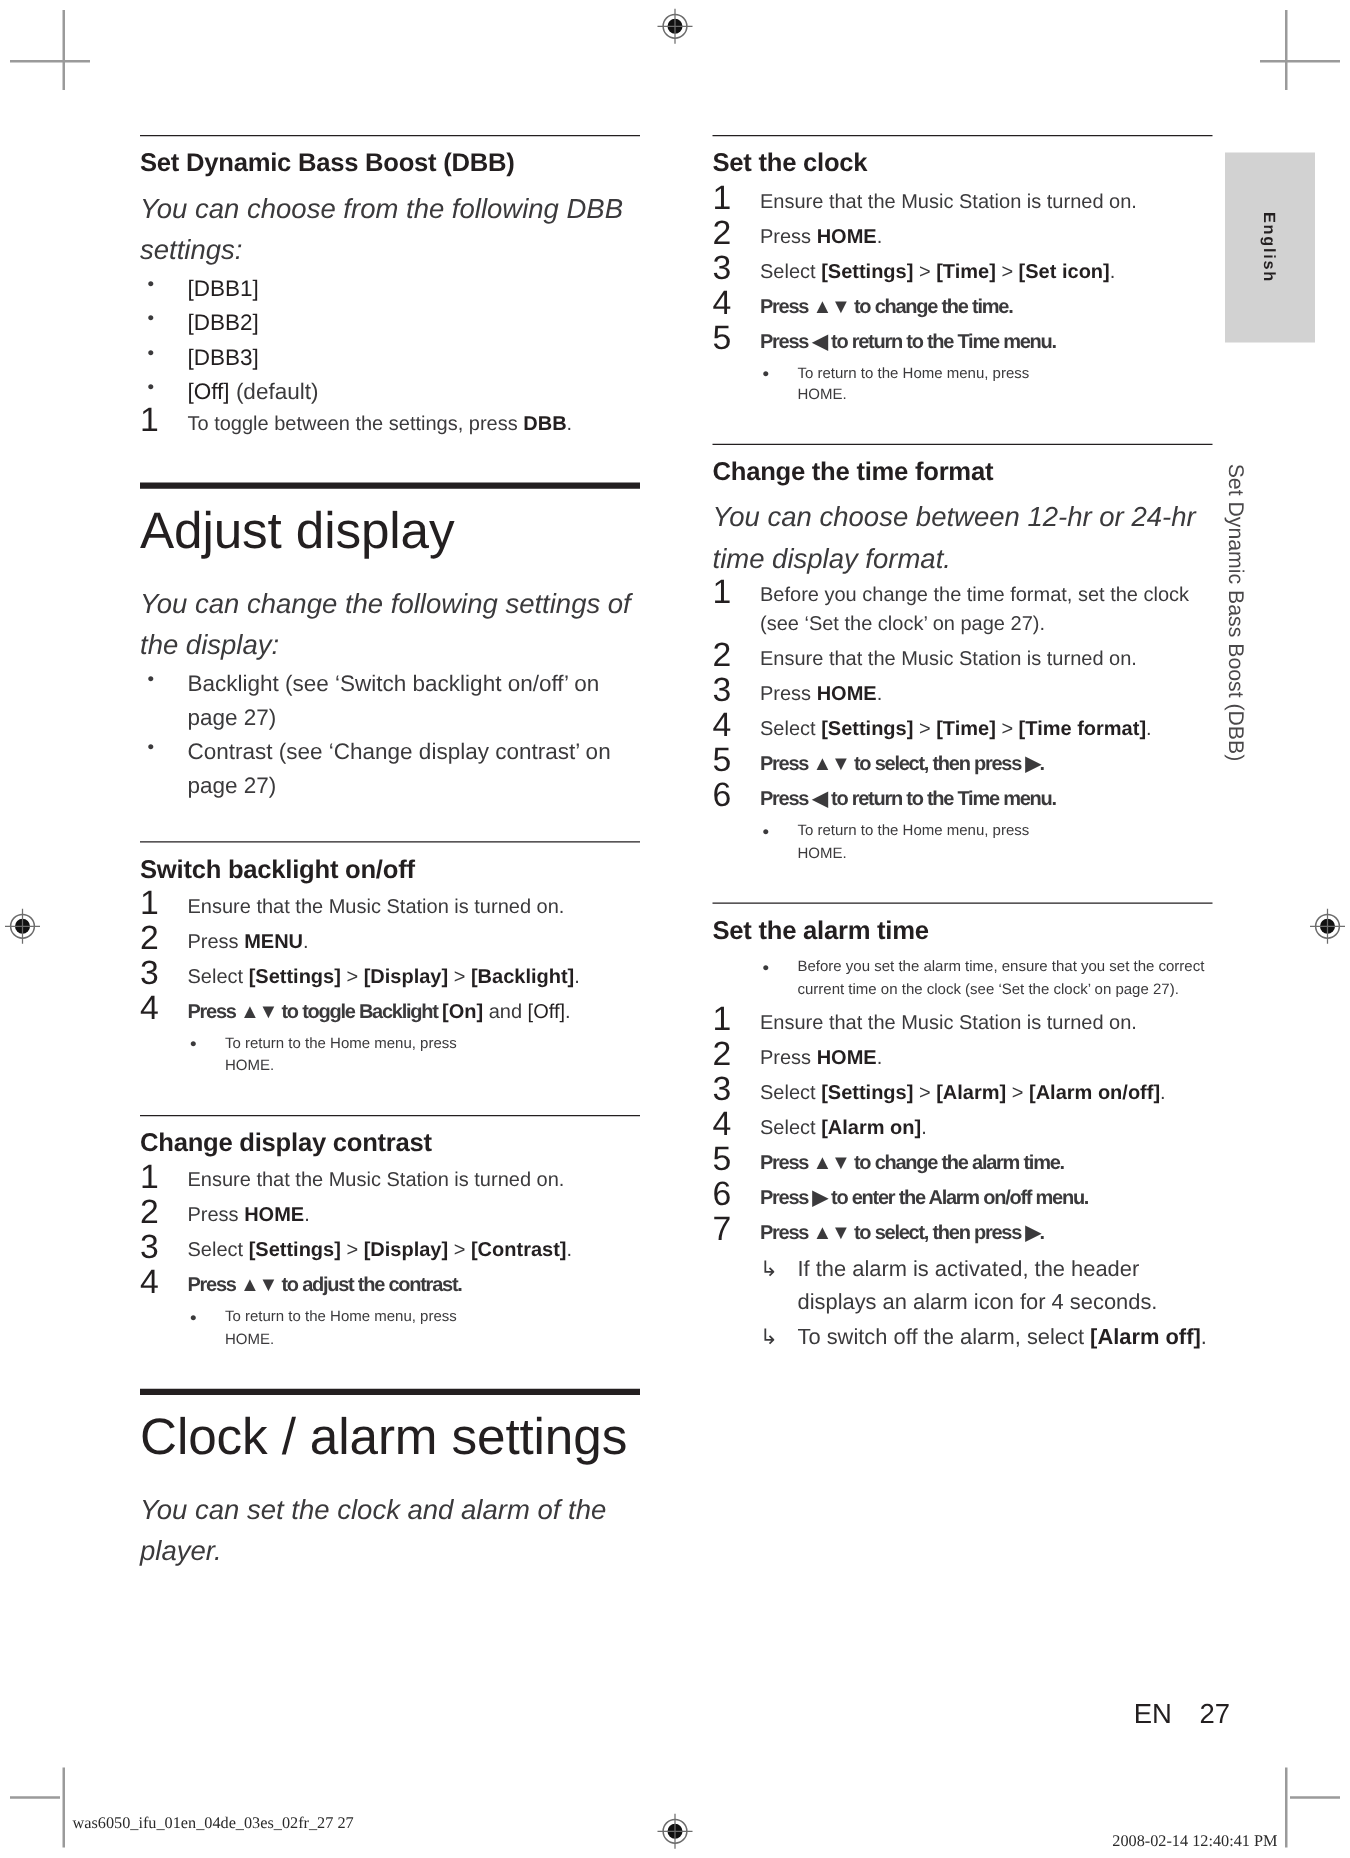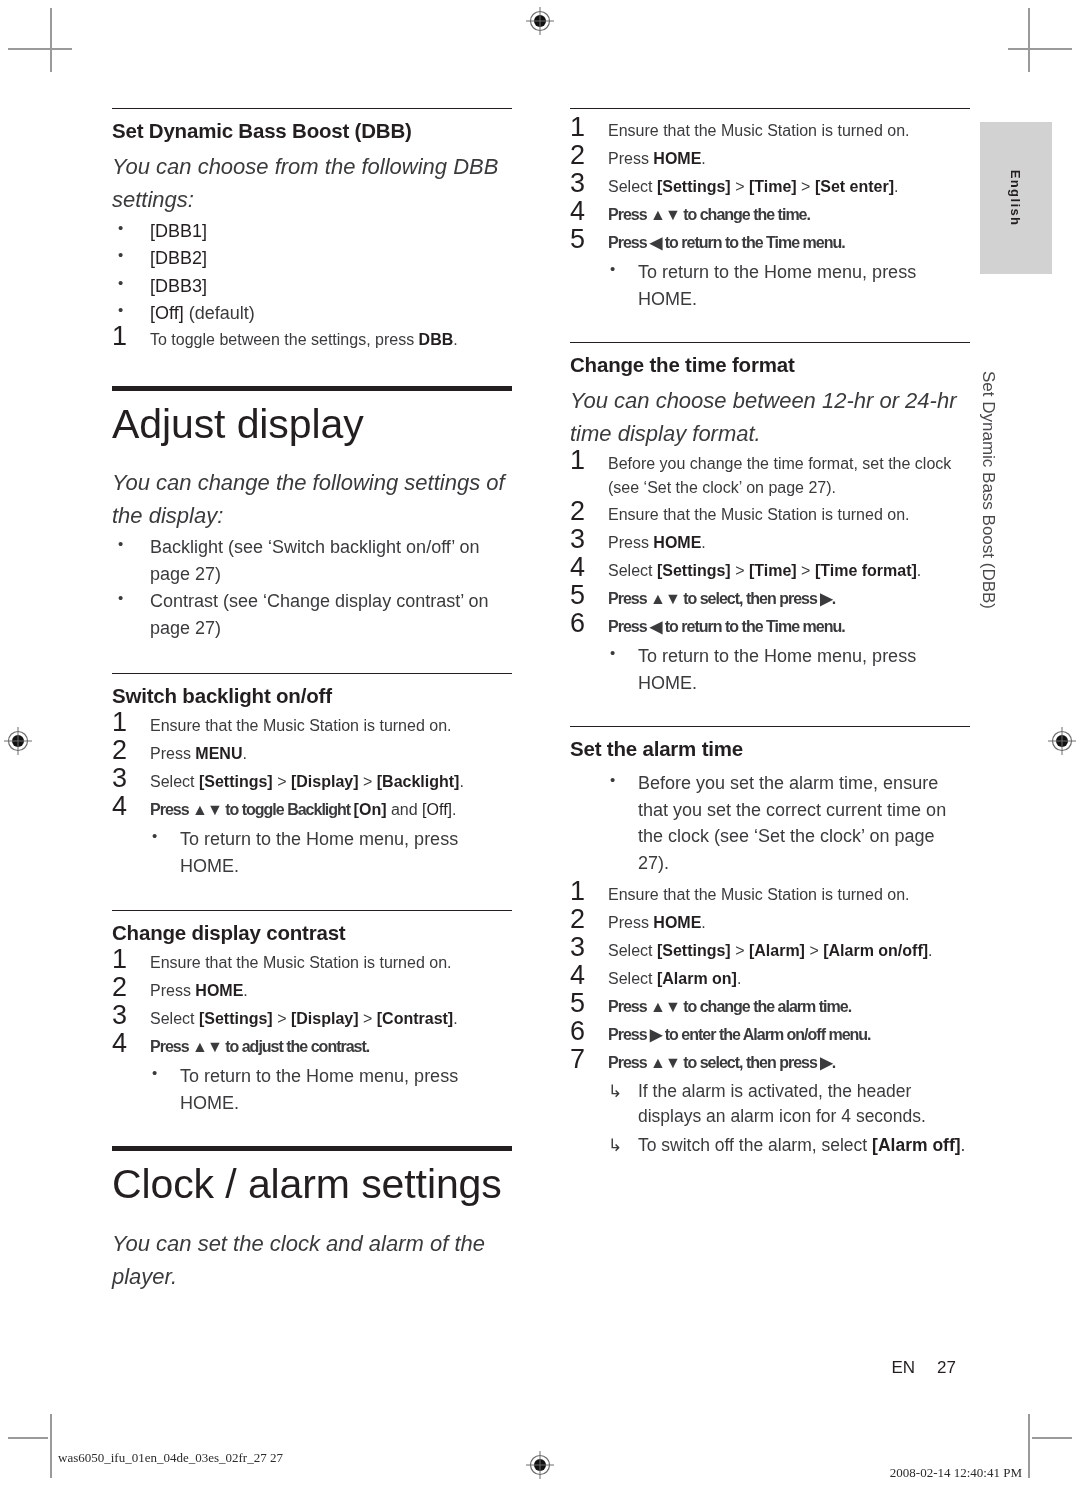--- a/index.html
+++ b/index.html
@@ -130,21 +130,21 @@
   }
   
   ul.subbullets {
     list-style: none;
     margin: 0;
     padding: 0;
   }
   ul.subbullets > li {
     position: relative;
     padding-left: 68px;
-    font-size: 18px;
+    font-size: 12px;
     line-height: 1.48;
     margin: 0;
     color: #3b3a3c;
   }
   ul.subbullets > li::before {
     content: "\2022";
     position: absolute;
     left: 40px;
     top: -1px;
     font-size: 15px;
@@ -216,23 +216,23 @@
     top: 50%;
     transform: translate(-50%, -50%) rotate(90deg);
     white-space: nowrap;
     font-size: 17px;
     color: #4a484a;
   }
 
   
   #folio {
     position: absolute;
-    right: 124px;
+    right: 96px;
     top: 1358px;
-    font-size: 17px;
+    font-size: 22px;
     color: #231f20;
   }
   #folio .lang { margin-right: 22px; }
 
   
   #printfooter {
     position: absolute;
     left: 0;
     top: 1450px;
     width: 1080px;
@@ -359,24 +359,25 @@
       <h1 class="chapter">Clock / alarm settings</h1>
       <p class="body">You can set the clock and alarm of the player.</p>
     </div>
 
   </div>
 
   <div class="col col-right">
 
     <div>
       <div class="rule-thin"></div>
+      <h2 class="section">Set the clock</h2>
       <ol class="steps">
         <li>Ensure that the Music Station is turned on.</li>
         <li><span>Press </span><span class="b">HOME</span><span>.</span></li>
-        <li><span>Select </span><span class="b">[Settings]</span><span> &gt; </span><span class="b">[Time]</span><span> &gt; </span><span class="b">[Set enter]</span><span>.</span></li>
+        <li><span>Select </span><span class="b">[Settings]</span><span> &gt; </span><span class="b">[Time]</span><span> &gt; </span><span class="b">[Set icon]</span><span>.</span></li>
         <li class="arrows">Press ▲▼ to change the time.</li>
         <li class="arrows">Press ◀ to return to the Time menu.</li>
       </ol>
       <ul class="subbullets">
         <li><span>To return to the Home menu, press</span><br><span>HOME.</span></li>
       </ul>
     </div>
 
     <div class="sec-gap"></div>
 

